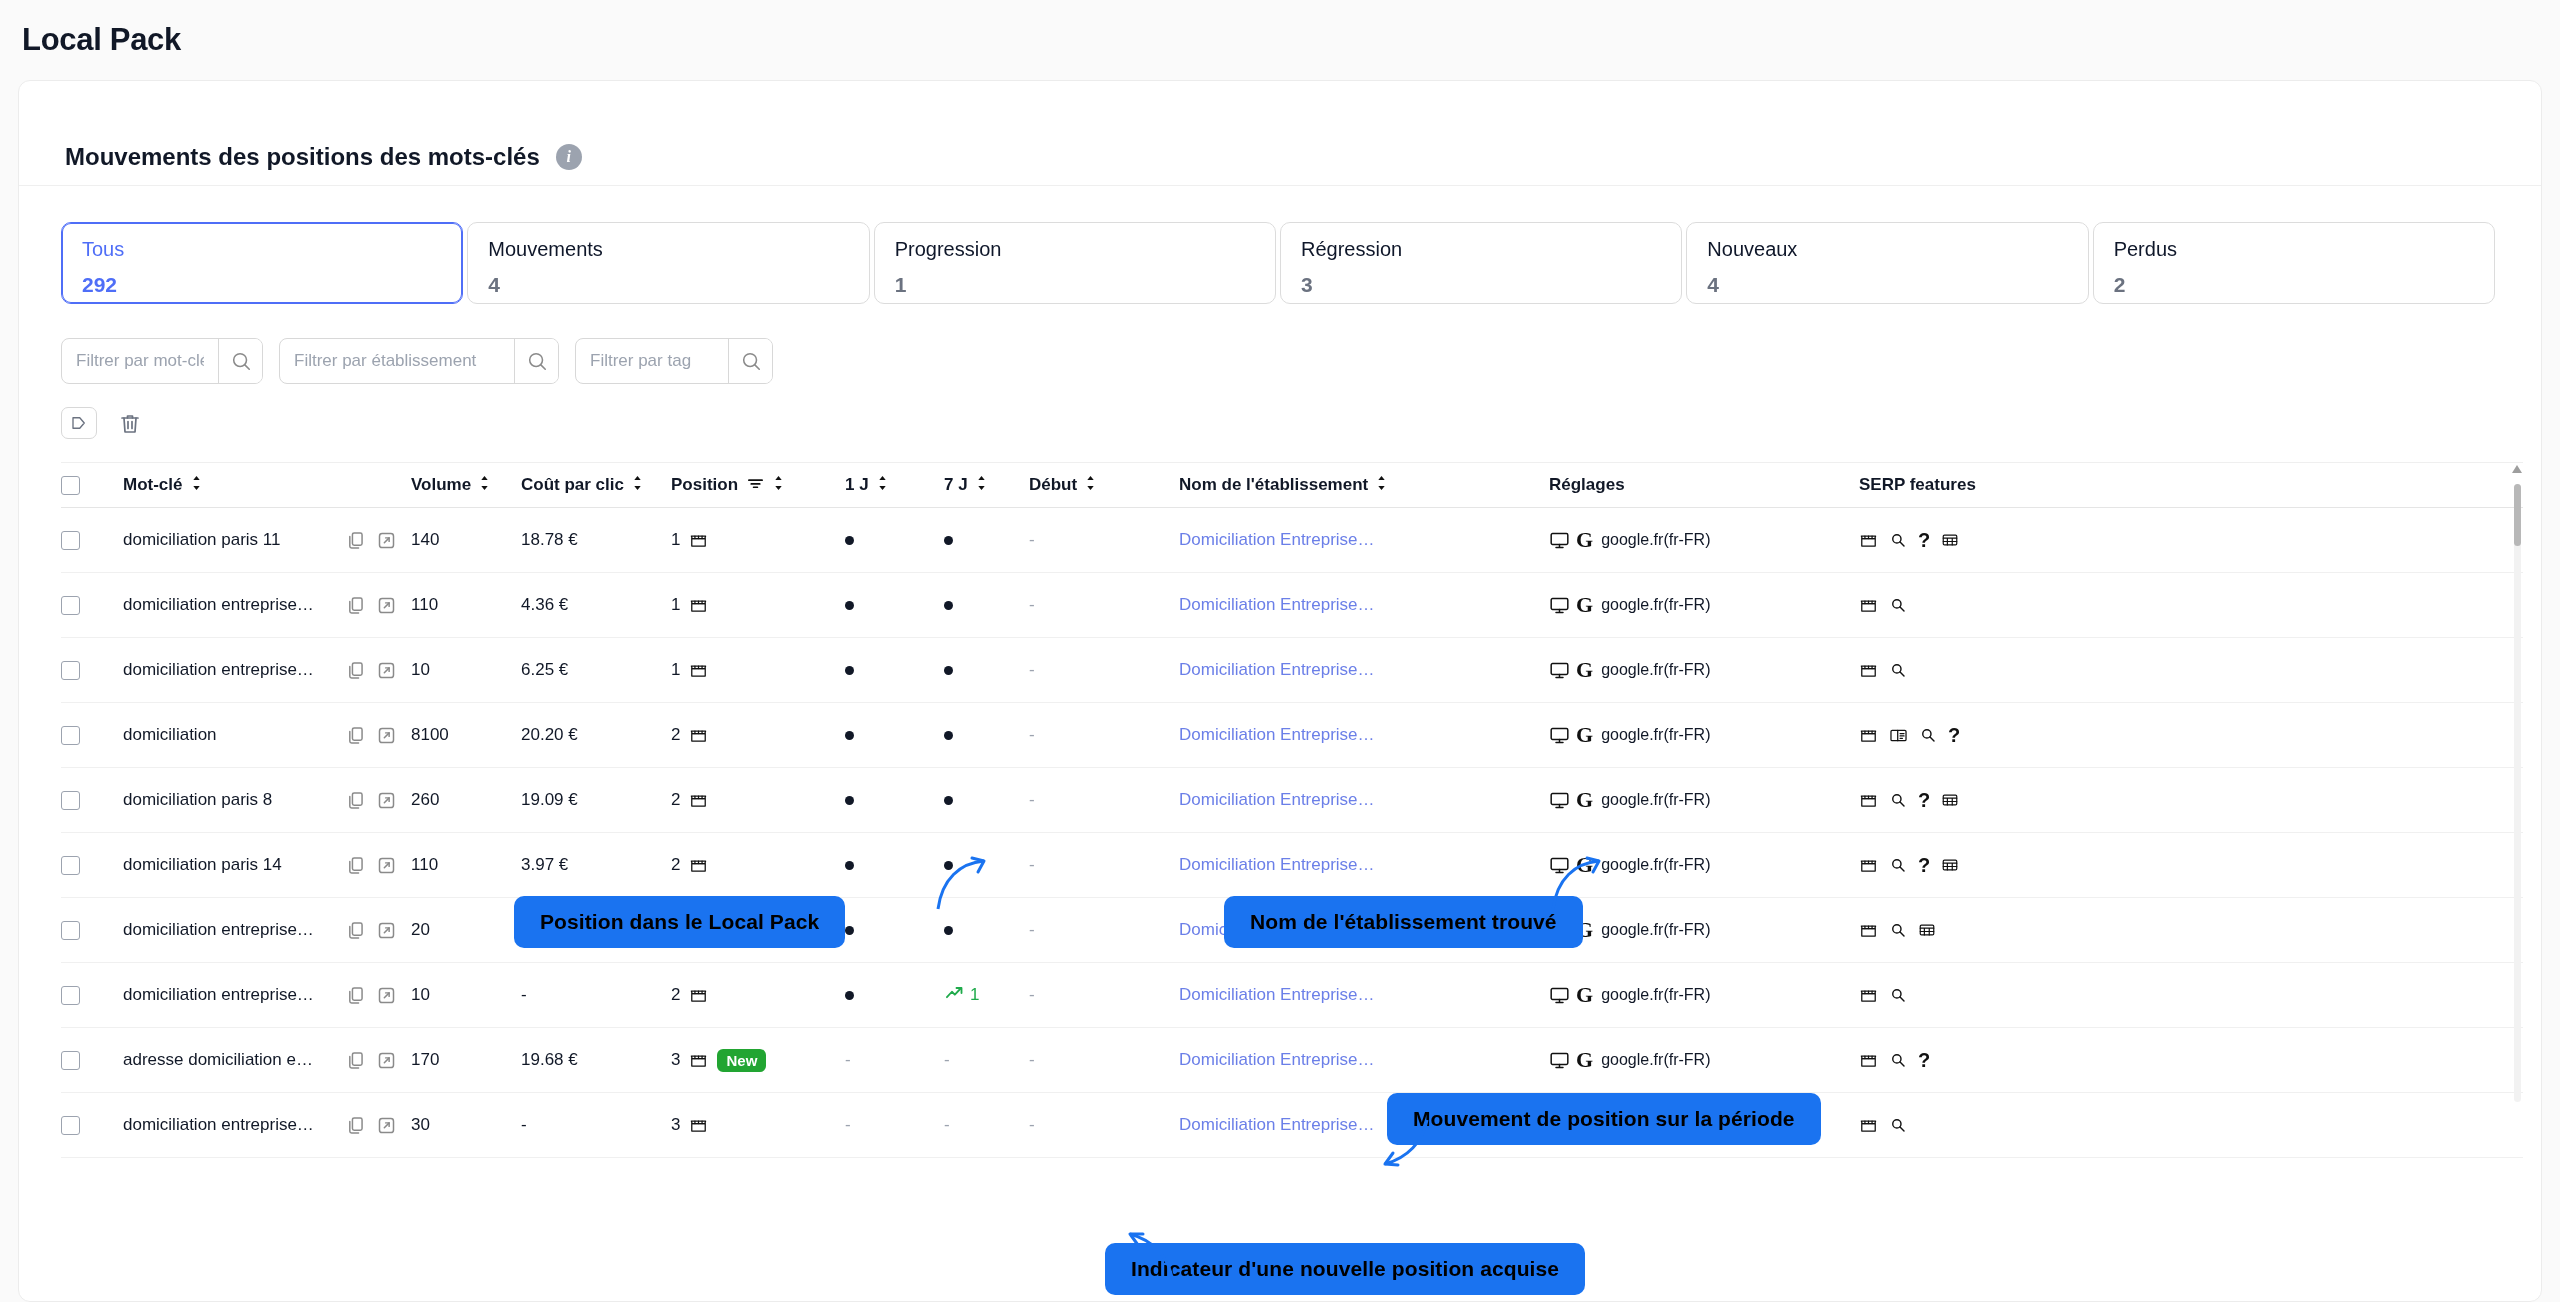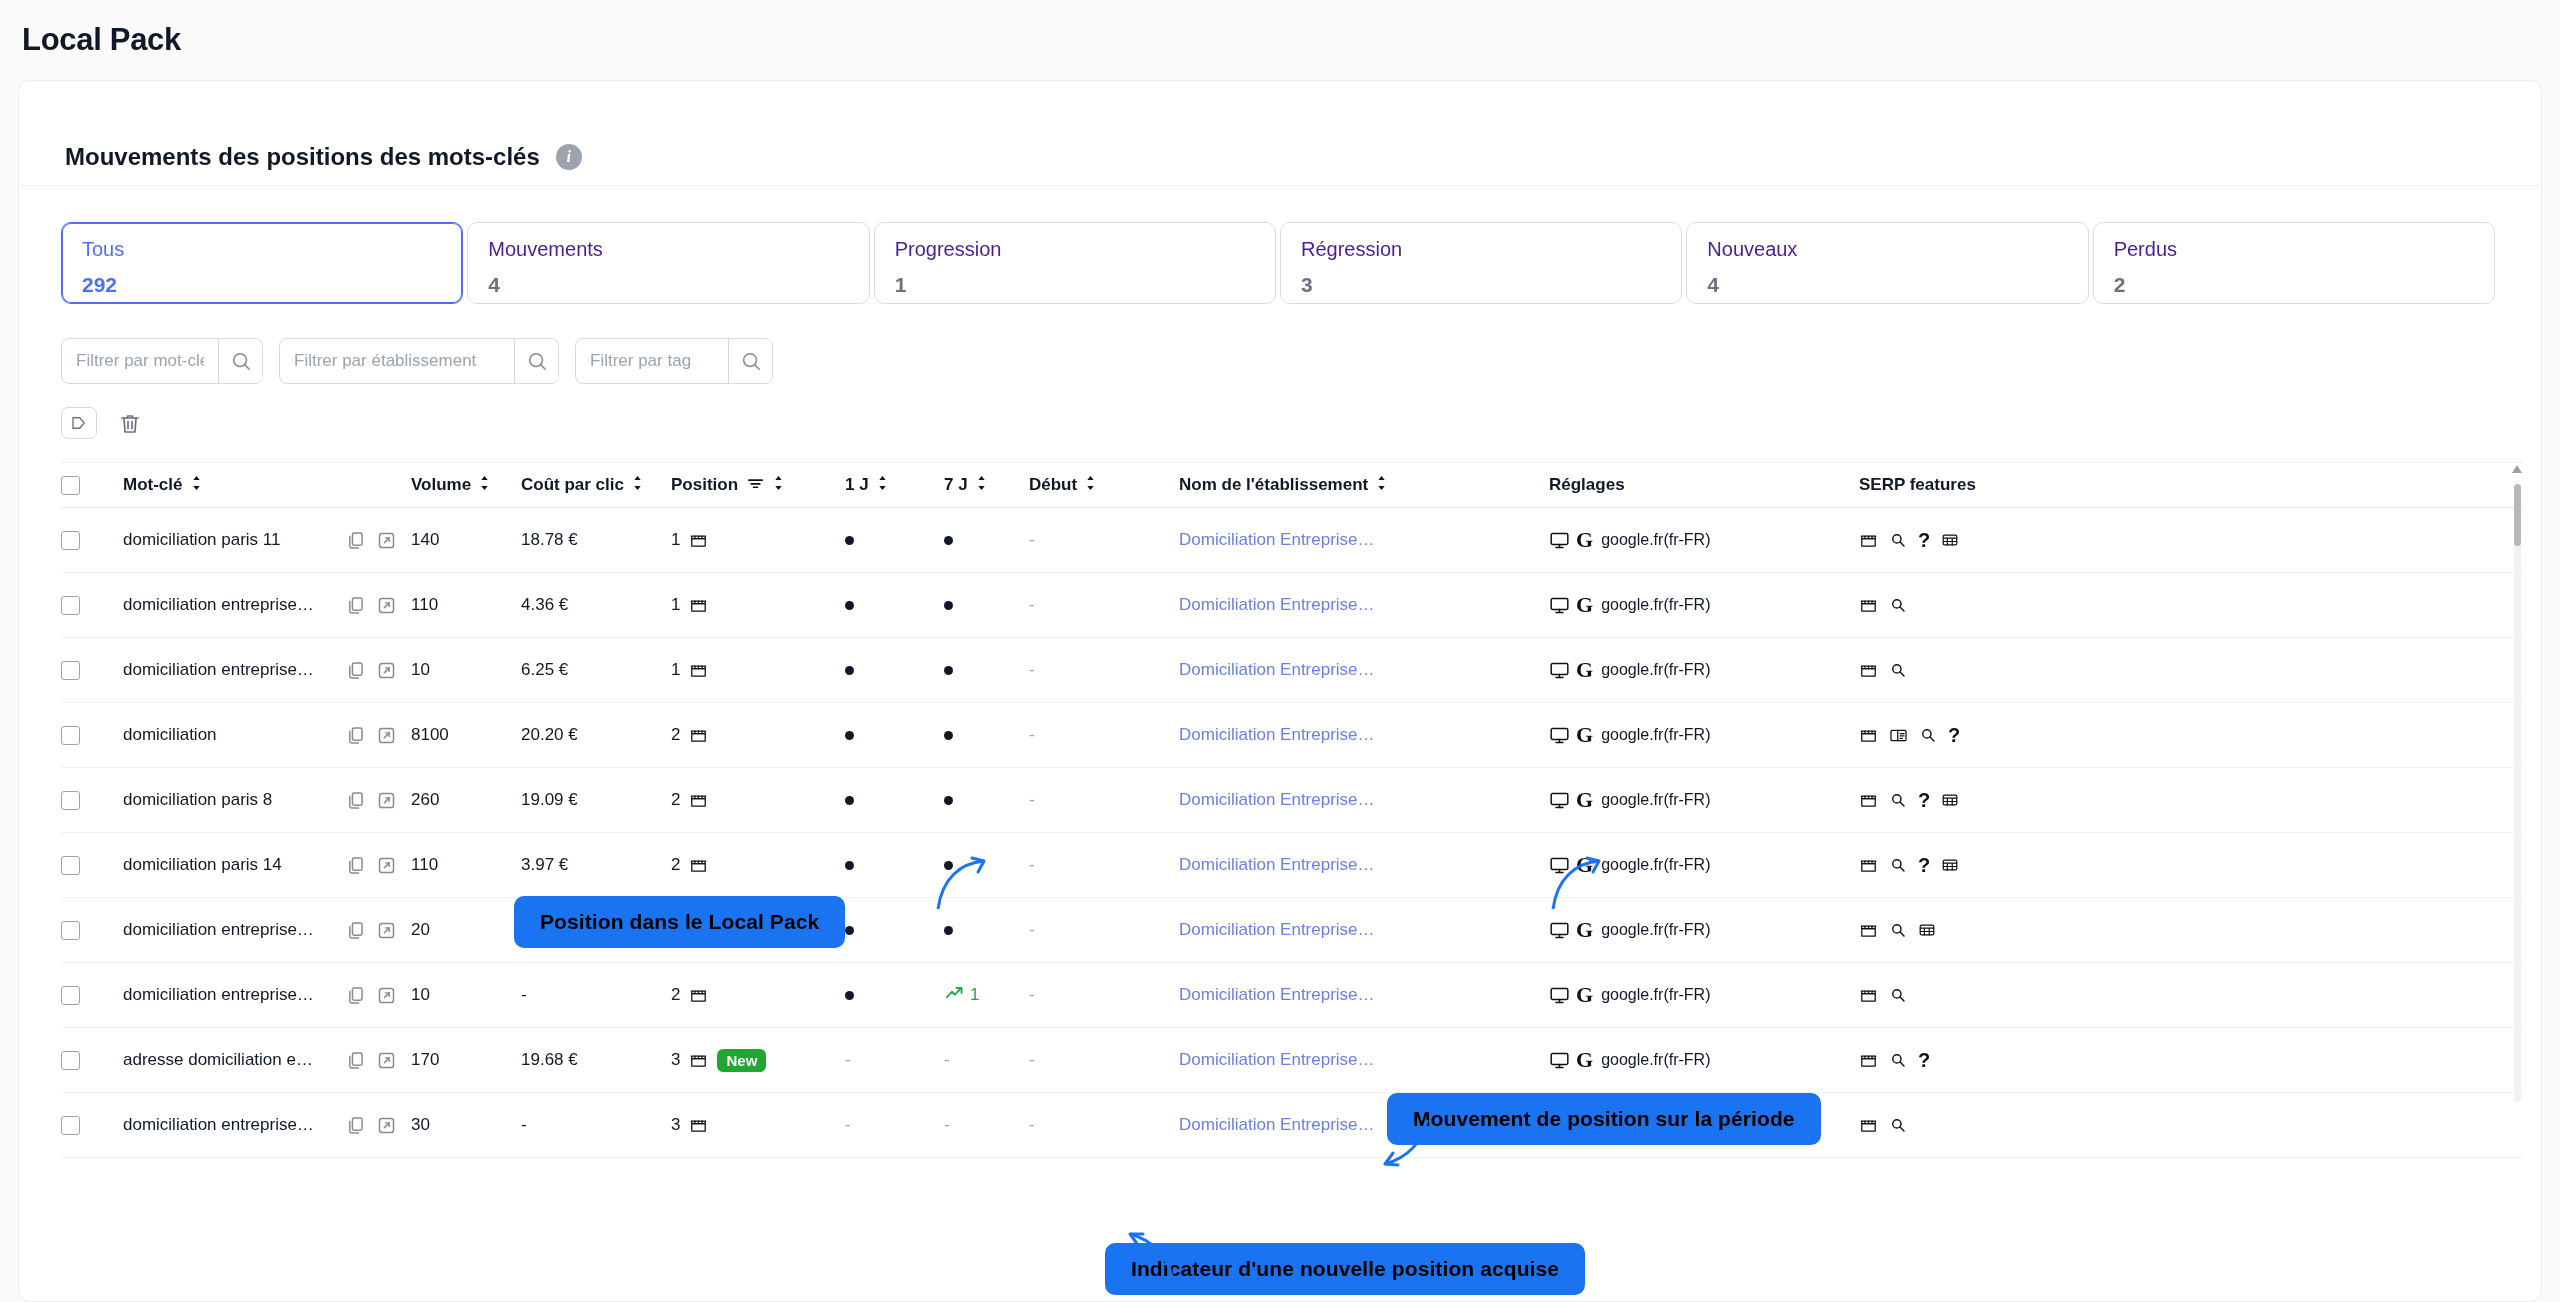--- a/index.html
+++ b/index.html
@@ -61,21 +61,21 @@
   .kpi {
     flex: 1 1 0;
     border: 1px solid #dcdcdc;
     border-radius: 10px;
     height: 82px;
     padding: 14px 20px 0 20px;
     background:#fff;
     cursor: pointer;
   }
   .kpi.active { border-color:#4f6ef7; border-width:1px; box-shadow: 0 0 0 1px #4f6ef7 inset; }
-  .kpi .k-label { font-size: 20px; color:#4c1d95; line-height: 1.25; }
+  .kpi .k-label { font-size: 20px; color:#0f172a; line-height: 1.25; }
   .kpi .k-value { font-size: 21px; font-weight: 700; color:#6b7280; margin-top: 11px; }
   .kpi.active .k-label { color:#4f6ef7; }
   .kpi.active .k-value { color:#4f6ef7; }
 
   
   .filter-row {
     display: flex; gap: 16px;
     padding: 34px 0 0 42px;
   }
   .filter {
@@ -1160,20 +1160,23 @@
     <path d="M50 8 L38 5 M50 8 L44 19" stroke="#1a73f0" stroke-width="3" fill="none" stroke-linecap="round"></path>
   </svg>
   <div class="callout" style="left:495px; top:815px;">
     <span>Position dans le Local Pack</span>
   </div>
 
   <svg class="arrow-svg" style="left:1530px; top:772px; width:60px; height:60px;" viewBox="0 0 60 60">
     <path d="M4 56 C8 26, 26 10, 50 8" stroke="#1a73f0" stroke-width="3" fill="none"></path>
     <path d="M50 8 L38 5 M50 8 L44 19" stroke="#1a73f0" stroke-width="3" fill="none" stroke-linecap="round"></path>
   </svg>
+  <div class="callout" style="left:1205px; top:815px;">
+    <span>Nom de l'établissement trouvé</span>
+  </div>
 
   <svg class="arrow-svg" style="left:1358px; top:1035px; width:60px; height:60px;" viewBox="0 0 60 60">
     <path d="M50 4 C46 26, 30 42, 8 48" stroke="#1a73f0" stroke-width="3" fill="none"></path>
     <path d="M8 48 L21 49 M8 48 L16 37" stroke="#1a73f0" stroke-width="3" fill="none" stroke-linecap="round"></path>
   </svg>
   <div class="callout" style="left:1368px; top:1012px;">
     <span>Mouvement de position sur la période</span>
   </div>
 
   <svg class="arrow-svg" style="left:1103px; top:1145px; width:60px; height:60px;" viewBox="0 0 60 60">

